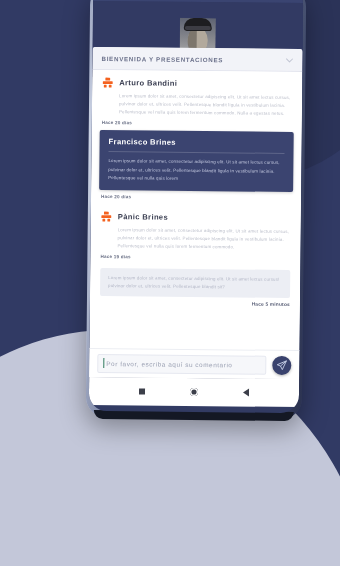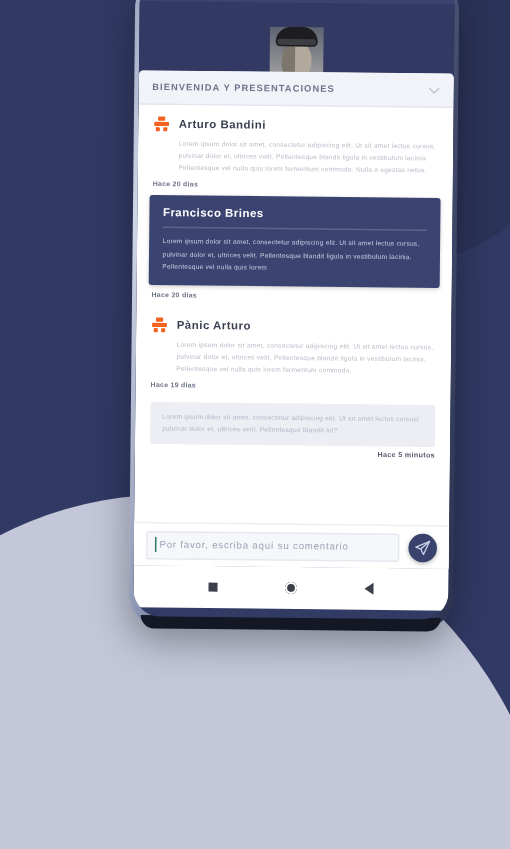--- a/index.html
+++ b/index.html
@@ -242,21 +242,21 @@
           </div>
 
           <div class="msg">
             <div class="msg-head">
               <svg class="avatar-ic" viewBox="0 0 12 12">
                 <rect x="3.4" y="0.6" width="5.2" height="3.2" rx="0.6" fill="#f4621f"></rect>
                 <rect x="0.6" y="4.6" width="10.8" height="3.0" rx="0.6" fill="#f4621f"></rect>
                 <rect x="1.8" y="8.4" width="3.0" height="3.0" rx="0.6" fill="#f4621f"></rect>
                 <rect x="7.2" y="8.4" width="3.0" height="3.0" rx="0.6" fill="#f4621f"></rect>
               </svg>
-              <div class="msg-author">Pànic Arturo</div>
+              <div class="msg-author">Pànic Brines</div>
             </div>
             <div class="msg-body">Lorem ipsum dolor sit amet, consectetur adipiscing elit. Ut sit amet lectus cursus, pulvinar dolor et, ultrices velit. Pellentesque blandit ligula in vestibulum lacinia. Pellentesque vel nulla quis lorem fermentum commodo.</div>
           </div>
           <div class="stamp">
             <span class="strong">Hace 19 días</span>
           </div>
 
           <div class="msg-own">
             <div class="msg-body">Lorem ipsum dolor sit amet, consectetur adipiscing elit. Ut sit amet lectus cursus! pulvinar dolor et, ultrices velit. Pellentesque blandit sit?</div>
           </div>

